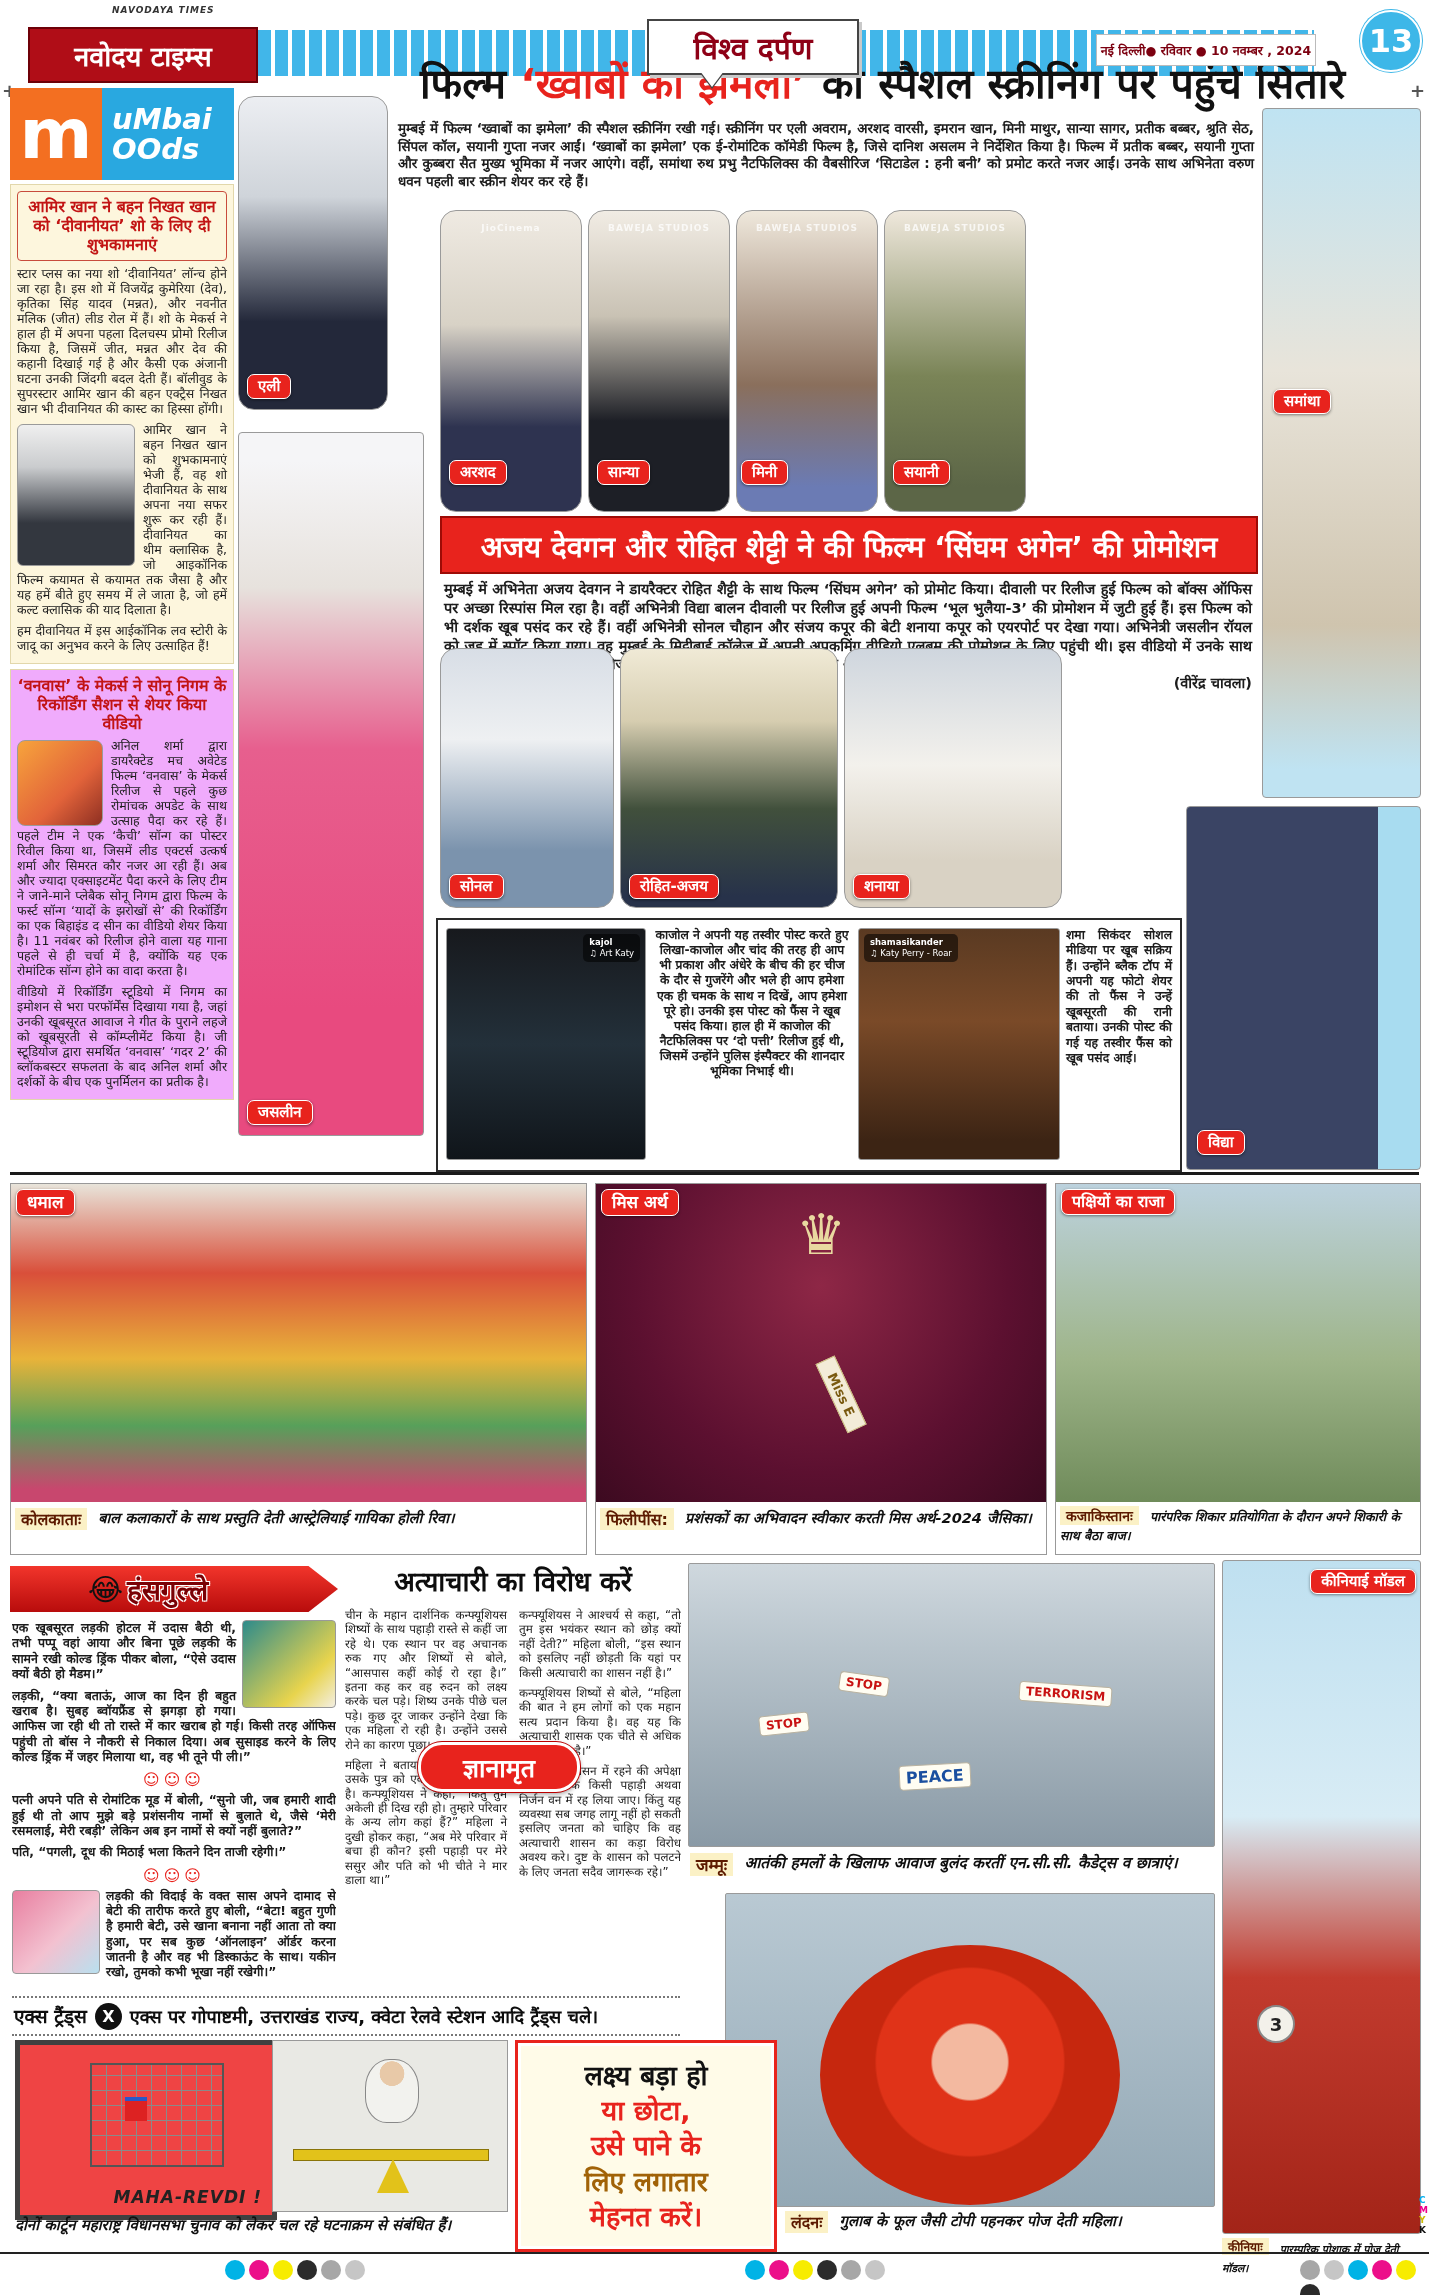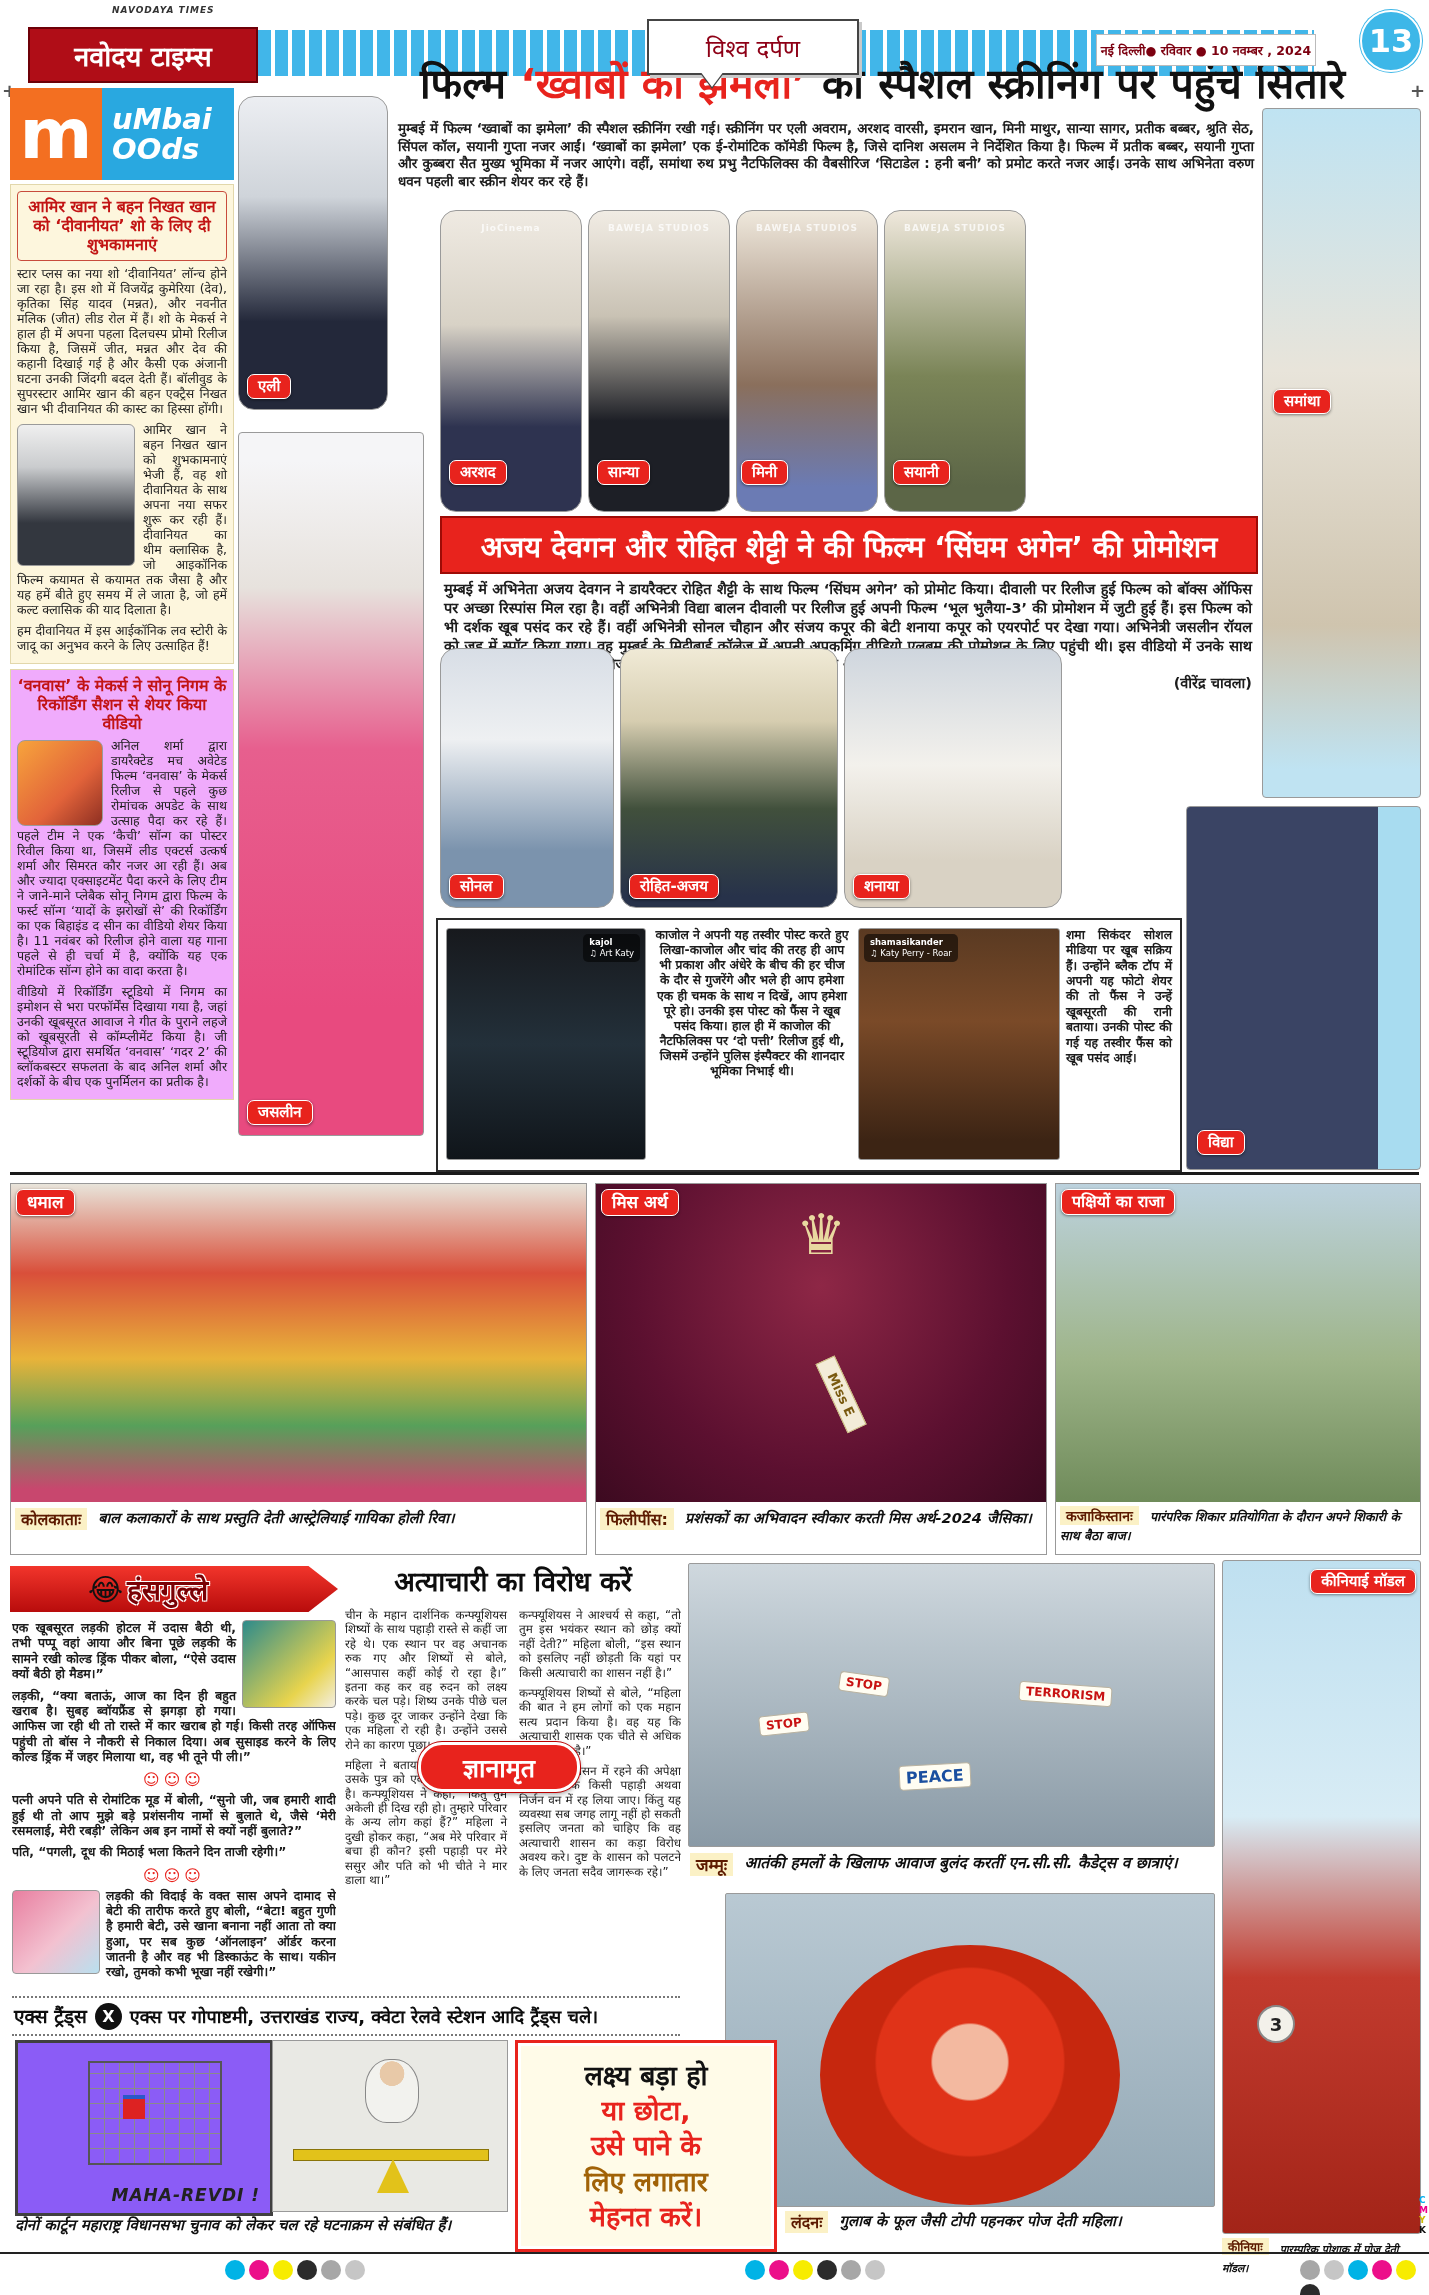--- a/index.html
+++ b/index.html
@@ -40,21 +40,21 @@
 
   <div class="abs" style="left:258px;top:30px;width:1056px;height:46px;background:repeating-linear-gradient(90deg,#41b6e9 0 13px,#ffffff 13px 17px);"></div>
 
   <div class="abs" style="left:28px;top:27px;width:226px;height:52px;background:#b00d17;border:2px solid #6e0008;
               display:flex;align-items:center;justify-content:center;">
     <span style="color:#fff;font-size:27px;font-weight:bold;">नवोदय टाइम्स</span>
   </div>
 
   <div class="abs" style="left:647px;top:19px;width:208px;height:52px;background:#fff;border:2px solid #444;
               box-shadow:3px 3px 0 #c9c9c9;display:flex;align-items:center;justify-content:center;z-index:3;">
-    <span style="color:#8e0016;font-size:24px;font-weight:normal;">विश्व दर्पण</span>
+    <span style="color:#8e0016;font-size:30px;font-weight:bold;">विश्व दर्पण</span>
   </div>
   <div class="abs" style="left:700px;top:71px;width:0;height:0;border-left:12px solid transparent;border-right:12px solid transparent;border-top:16px solid #fff;filter:drop-shadow(0 2px 0 #444);z-index:3;"></div>
 
   <div class="abs" style="left:1096px;top:34px;width:218px;height:30px;background:#fff;border:1px solid #bbb;
               display:flex;align-items:center;justify-content:center;z-index:3;">
     <span style="color:#7c0010;font-size:12.5px;font-weight:bold;white-space:nowrap;">नई दिल्ली● रविवार ● 10 नवम्बर , 2024</span>
   </div>
 
   <div class="abs" style="left:1360px;top:10px;width:58px;height:58px;border-radius:50%;background:#3db7e8;border:2px solid #fff;
               box-shadow:0 0 0 1px #3db7e8;display:flex;align-items:center;justify-content:center;z-index:3;">
@@ -284,21 +284,21 @@
   </div>
 
   <div class="abs" style="left:12px;top:1996px;width:668px;height:36px;border-top:2px dotted #777;border-bottom:2px dotted #777;
               display:flex;align-items:center;gap:8px;">
     <span style="font-size:19px;font-weight:bold;color:#0d0d0d;margin-left:2px;white-space:nowrap;">एक्स ट्रैंड्स</span>
     <span style="width:27px;height:27px;border-radius:50%;background:#111;color:#fff;font-weight:bold;font-size:16px;
                  display:inline-flex;align-items:center;justify-content:center;flex:0 0 auto;">X</span>
     <span style="font-size:18px;font-weight:bold;color:#0d0d0d;white-space:nowrap;">एक्स पर गोपाष्टमी, उत्तराखंड राज्य, क्वेटा रेलवे स्टेशन आदि ट्रैंड्स चले।</span>
   </div>
 
-  <div class="abs" style="left:15px;top:2040px;width:252px;height:170px;background:#8b5cf6;border:3px solid #404040;overflow:hidden;">
+  <div class="abs" style="left:15px;top:2040px;width:252px;height:170px;background:#ef4444;border:5px solid #404040;overflow:hidden;">
     <div style="position:absolute;left:70px;top:18px;width:130px;height:100px;border:2px solid #555;
                 background:repeating-linear-gradient(90deg,transparent 0 14px,#8a8a8a 14px 15px),repeating-linear-gradient(0deg,transparent 0 14px,#8a8a8a 14px 15px);"></div>
     <div style="position:absolute;left:105px;top:52px;width:22px;height:20px;background:#d22;border-top:4px solid #2a58c8;"></div>
     <div style="position:absolute;left:0;right:10px;bottom:8px;text-align:right;font-size:17px;font-weight:bold;
                 font-style:italic;color:#222;letter-spacing:1px;">MAHA-REVDI !</div>
   </div>
   <div class="abs" style="left:272px;top:2040px;width:234px;height:170px;background:#e9e9e4;border:1px solid #999;overflow:hidden;">
     <div style="position:absolute;left:20px;top:108px;width:194px;height:10px;background:#e2c21a;border:1px solid #8a7408;"></div>
     <div style="position:absolute;left:104px;top:118px;width:0;height:0;border-left:16px solid transparent;
                 border-right:16px solid transparent;border-bottom:34px solid #e2c21a;"></div>

